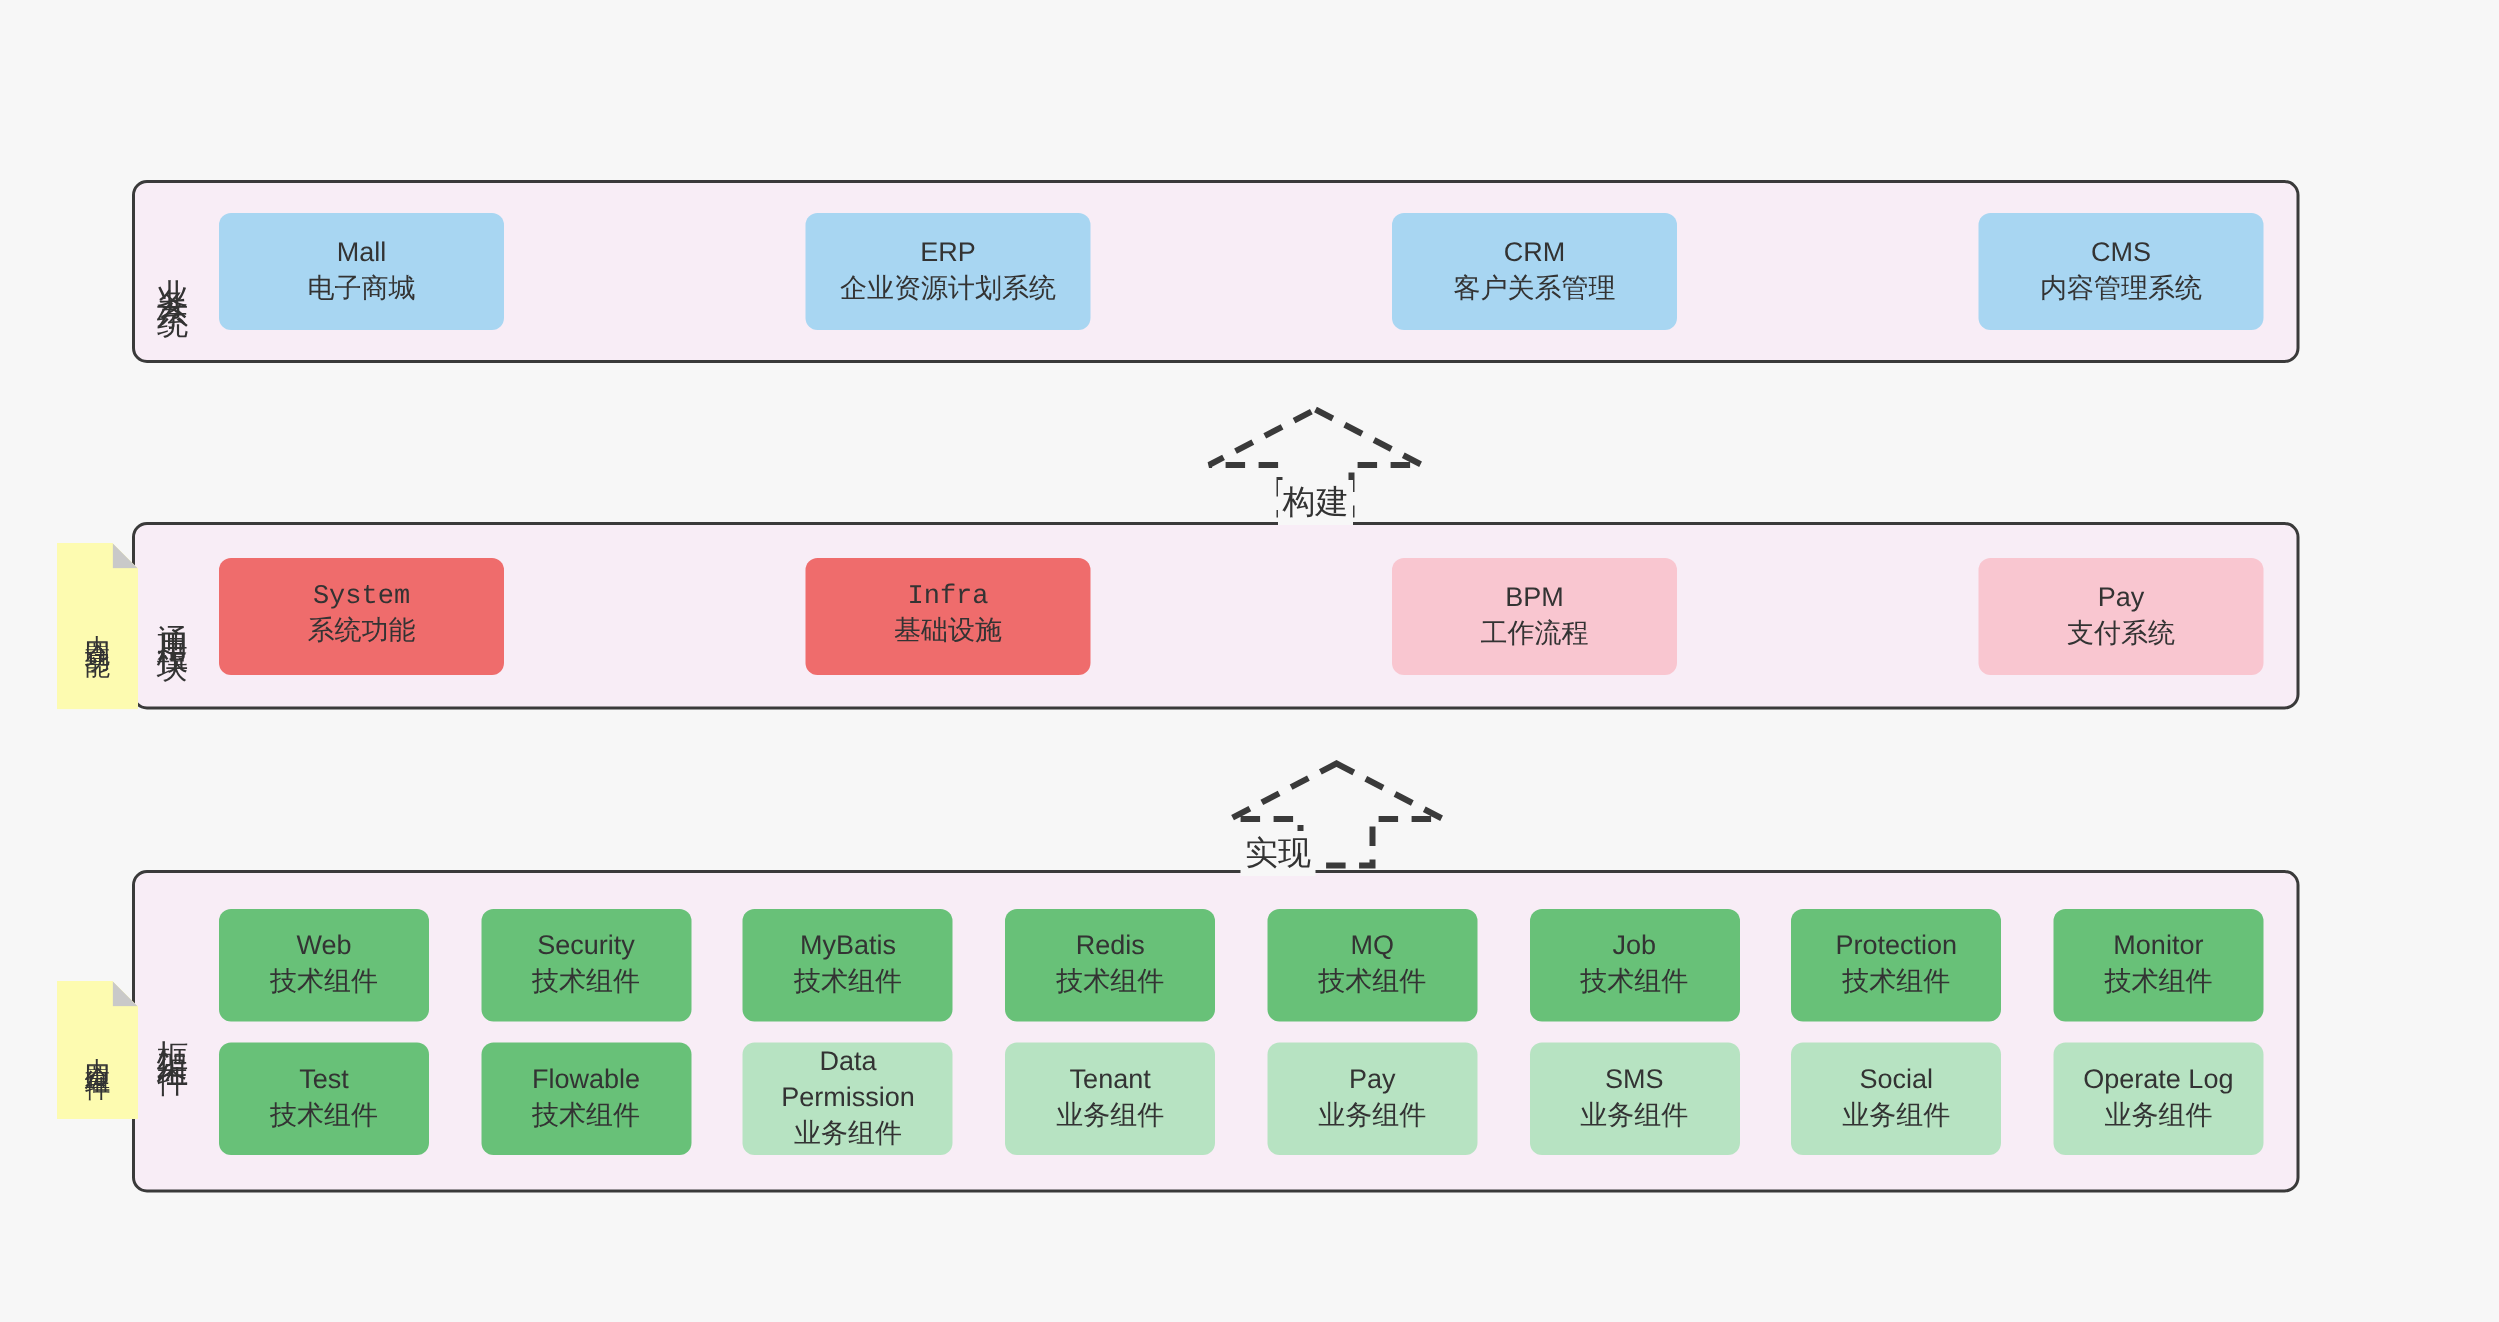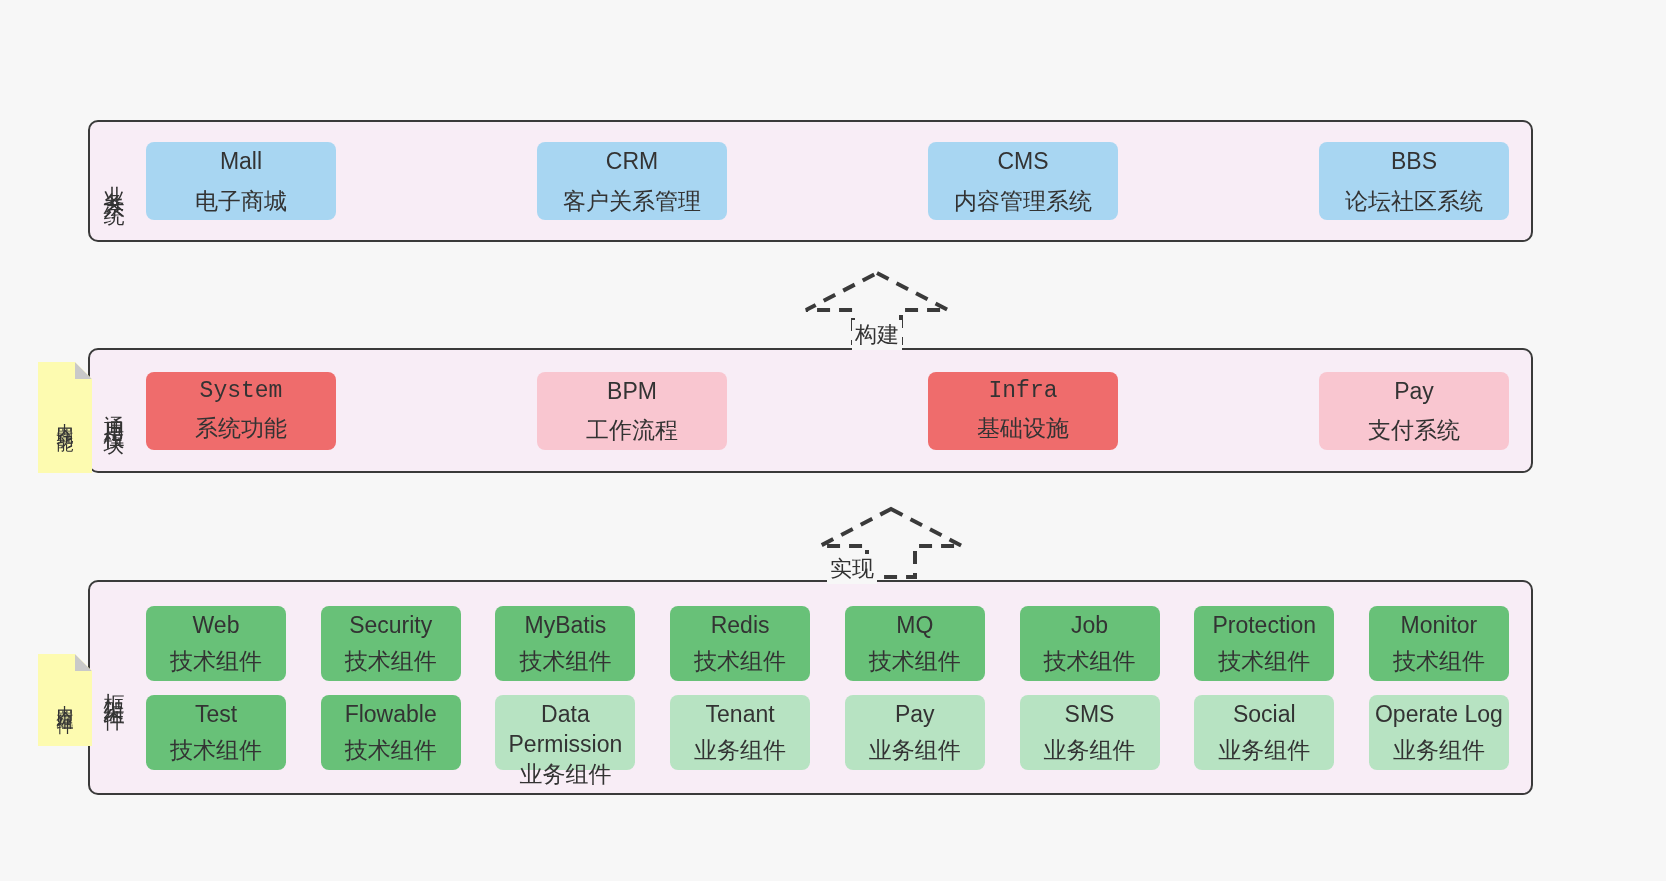--- a/index.html
+++ b/index.html
@@ -36,22 +36,22 @@
     margin-right:14px; flex:0 0 auto;
   }
 
   .boxes-row{
     flex:1; display:flex; justify-content:space-between; align-items:center;
   }
   .rows-wrap{flex:1; display:flex; flex-direction:column; gap:14px;}
 
   .box{
     border-radius:8px;
-    display:flex; flex-direction:column; align-items:center; justify-content:space-between;
-    text-align:center; font-size:23px; line-height:1.32; color:var(--text);
+    display:flex; flex-direction:column; align-items:center; justify-content:center;
+    text-align:center; font-size:18px; line-height:1.32; color:var(--text);
     padding:4px 6px;
   }
   .box-lg{width:190px; height:78px;}
   .box-sm{width:140px; height:75px;}
   .blue{background:var(--blue);}
   .red{background:var(--red);font-family:Liberation Mono, monospace;}
   .pink{background:var(--pink);}
   .green{background:var(--green);}
   .light-green{background:var(--light-green);}
 
@@ -90,53 +90,53 @@
 <div class="canvas">
 
   <section class="layer layer-business">
     <div class="vlabel">业务系统</div>
     <div class="boxes-row">
       <div class="box box-lg blue">
         <span>Mall</span>
         <span>电子商城</span>
       </div>
       <div class="box box-lg blue">
+        <span>ERP</span>
+        <span>企业资源计划系统</span>
+      </div>
+      <div class="box box-lg blue">
         <span>CRM</span>
         <span>客户关系管理</span>
       </div>
       <div class="box box-lg blue">
         <span>CMS</span>
         <span>内容管理系统</span>
-      </div>
-      <div class="box box-lg blue">
-        <span>BBS</span>
-        <span>论坛社区系统</span>
       </div>
     </div>
   </section>
 
   <svg class="arrow-svg" style="left:802px; top:270px;" width="150" height="76" viewBox="0 0 150 76">
     <polygon points="75,3 146,40 99,40 99,73 51,73 51,40 4,40"></polygon>
   </svg>
   <div class="arrow-label" style="left:877px; top:320px;">构建</div>
 
   <section class="layer layer-common">
     <div class="vlabel">通用模块</div>
     <div class="boxes-row">
       <div class="box box-lg red">
         <span>System</span>
         <span>系统功能</span>
       </div>
+      <div class="box box-lg red">
+        <span>Infra</span>
+        <span>基础设施</span>
+      </div>
       <div class="box box-lg pink">
         <span>BPM</span>
         <span>工作流程</span>
-      </div>
-      <div class="box box-lg red">
-        <span>Infra</span>
-        <span>基础设施</span>
       </div>
       <div class="box box-lg pink">
         <span>Pay</span>
         <span>支付系统</span>
       </div>
     </div>
   </section>
   <div class="note note-common">
     <span class="vtext">内置功能</span>
   </div>

